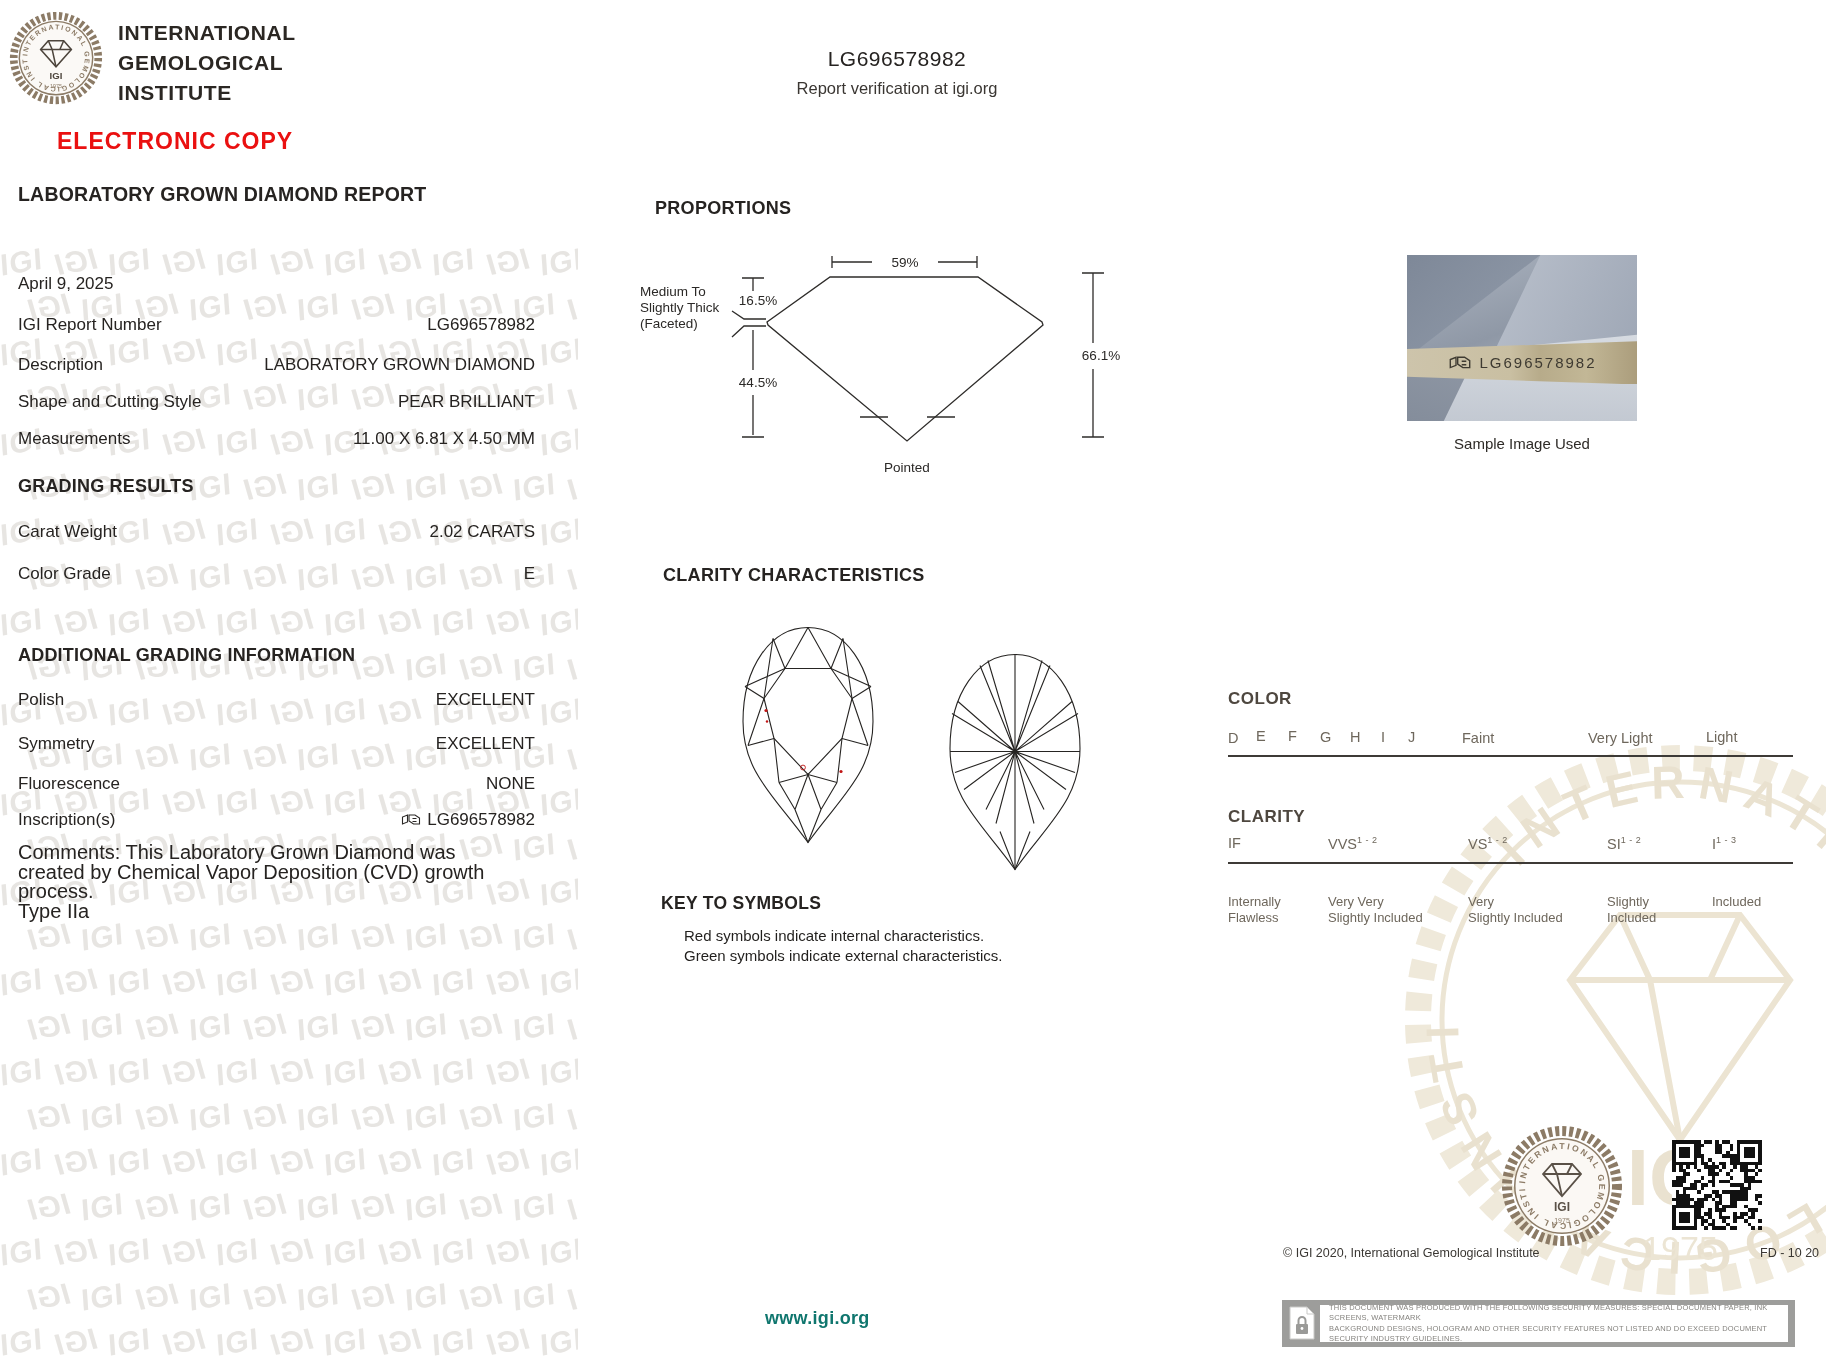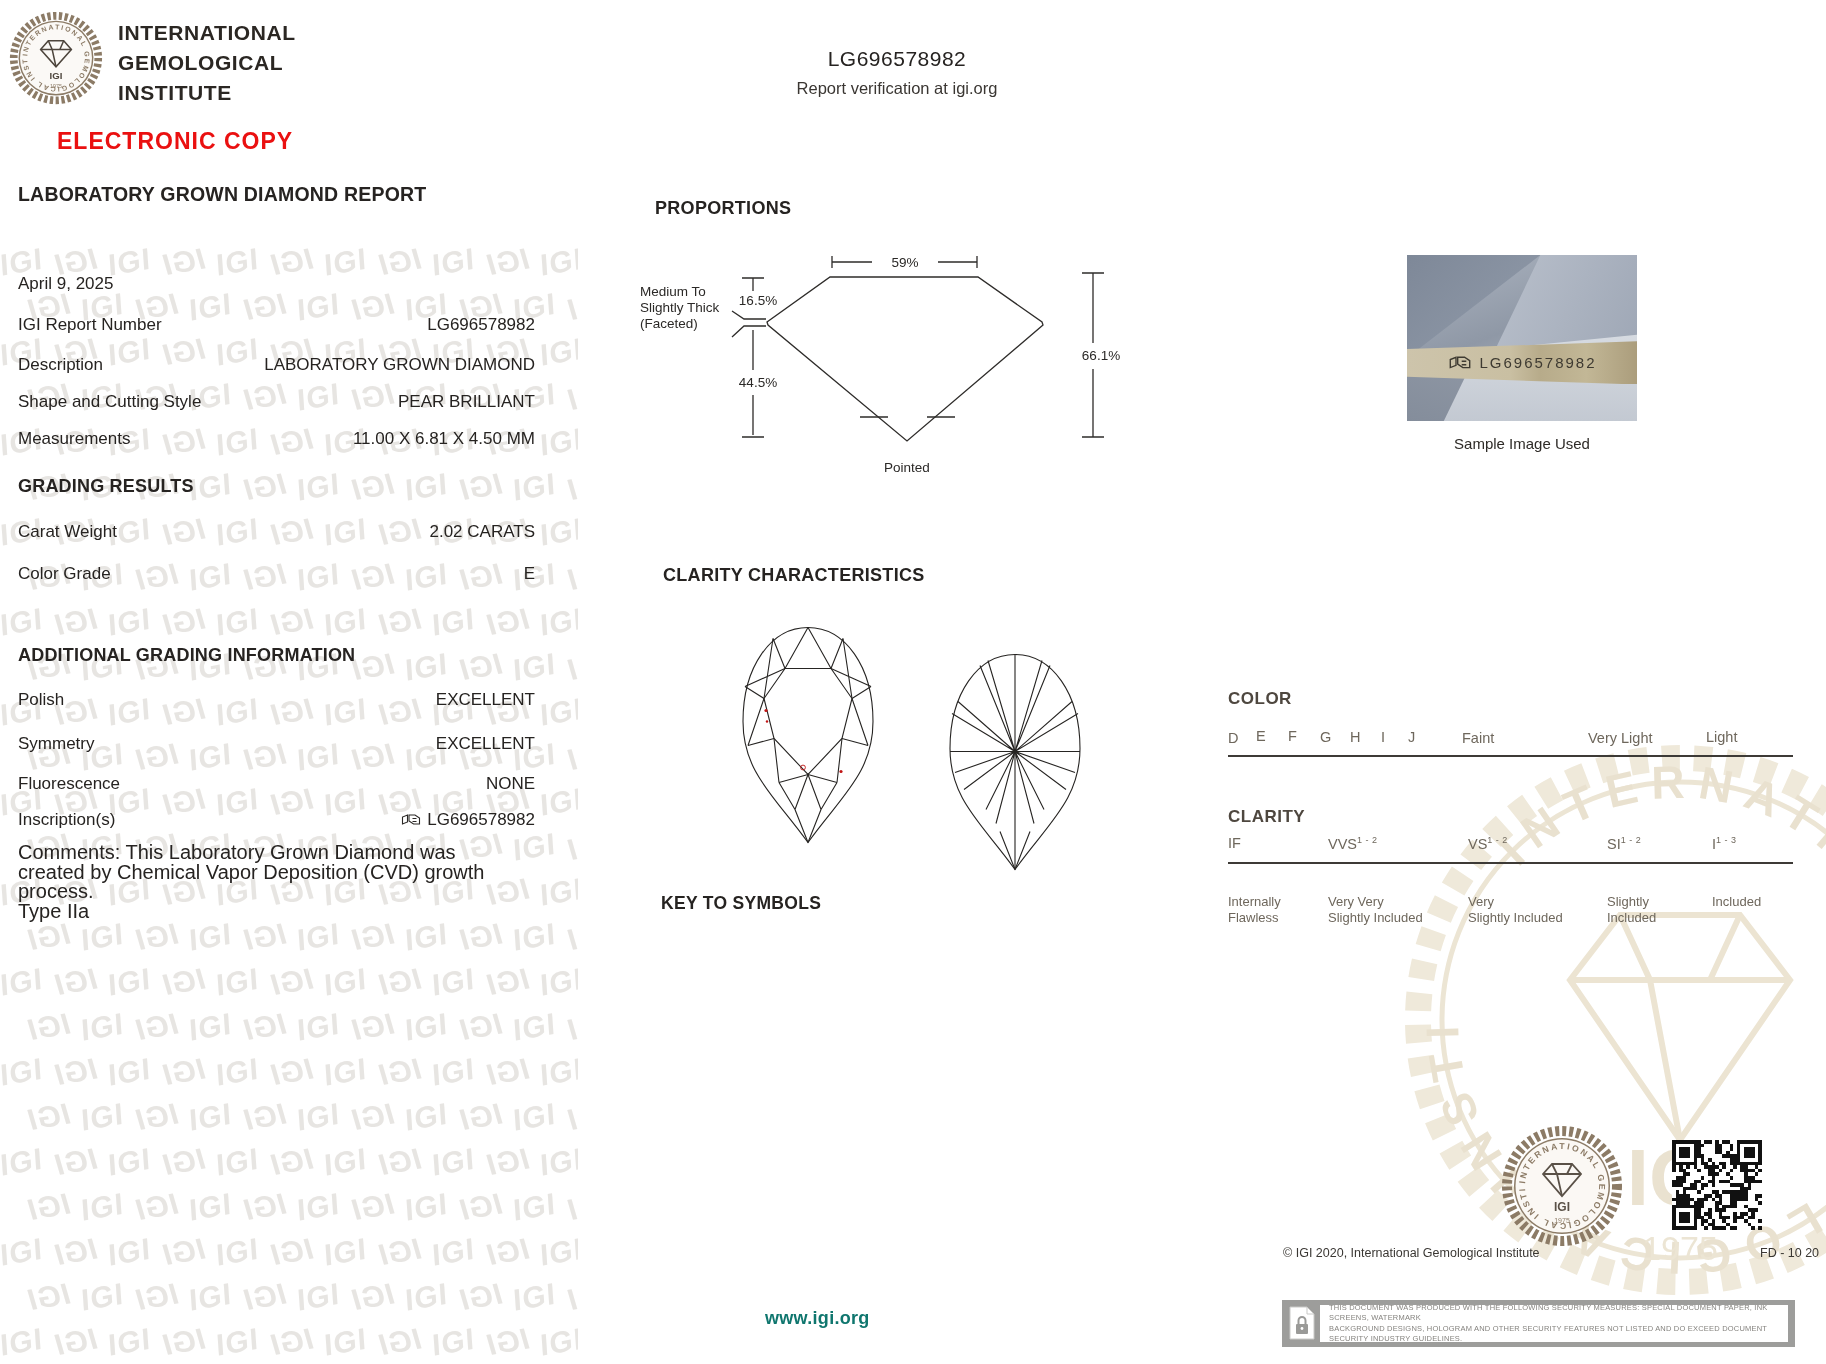--- a/index.html
+++ b/index.html
@@ -505,20 +505,24 @@
     <g stroke="#262422" stroke-width="1.1" fill="none">
       <path d="M75 3 C38 3 10 42 10 97 C10 148 42 172 75 218 C108 172 140 148 140 97 C140 42 112 3 75 3 Z"></path>
       <path d="M75 3 V218 M10 100 H140"></path>
       <path d="M75 100 L48 9 M75 100 L40 14 M75 100 L18 50 M75 100 L12 62 M75 100 L15 121 M75 100 L24 138 M75 100 L46 158 M75 100 L56 172"></path>
       <path d="M75 100 L102 9 M75 100 L110 14 M75 100 L132 50 M75 100 L138 62 M75 100 L135 121 M75 100 L126 138 M75 100 L104 158 M75 100 L94 172"></path>
       <path d="M75 218 L60 180 M75 218 L90 180"></path>
     </g>
   </svg>
 
   <div class="abs content keyhead">KEY TO SYMBOLS</div>
+  <div class="abs content keylines">
+    <div>Red symbols indicate internal characteristics.</div>
+    <div>Green symbols indicate external characteristics.</div>
+  </div>
 
   <div id="sample-img" class="abs content">
     <div class="facet f1"></div>
     <div class="facet f2"></div>
     <div class="facet f3"></div>
     <div class="facet f4"></div>
     <div class="band">
       <svg width="26" height="16" viewBox="0 0 22 14">
         <g stroke="#3e3a31" stroke-width="1.2" fill="none">
           <path d="M2.5 11 V4 L7.5 2 V9 Z"></path>

